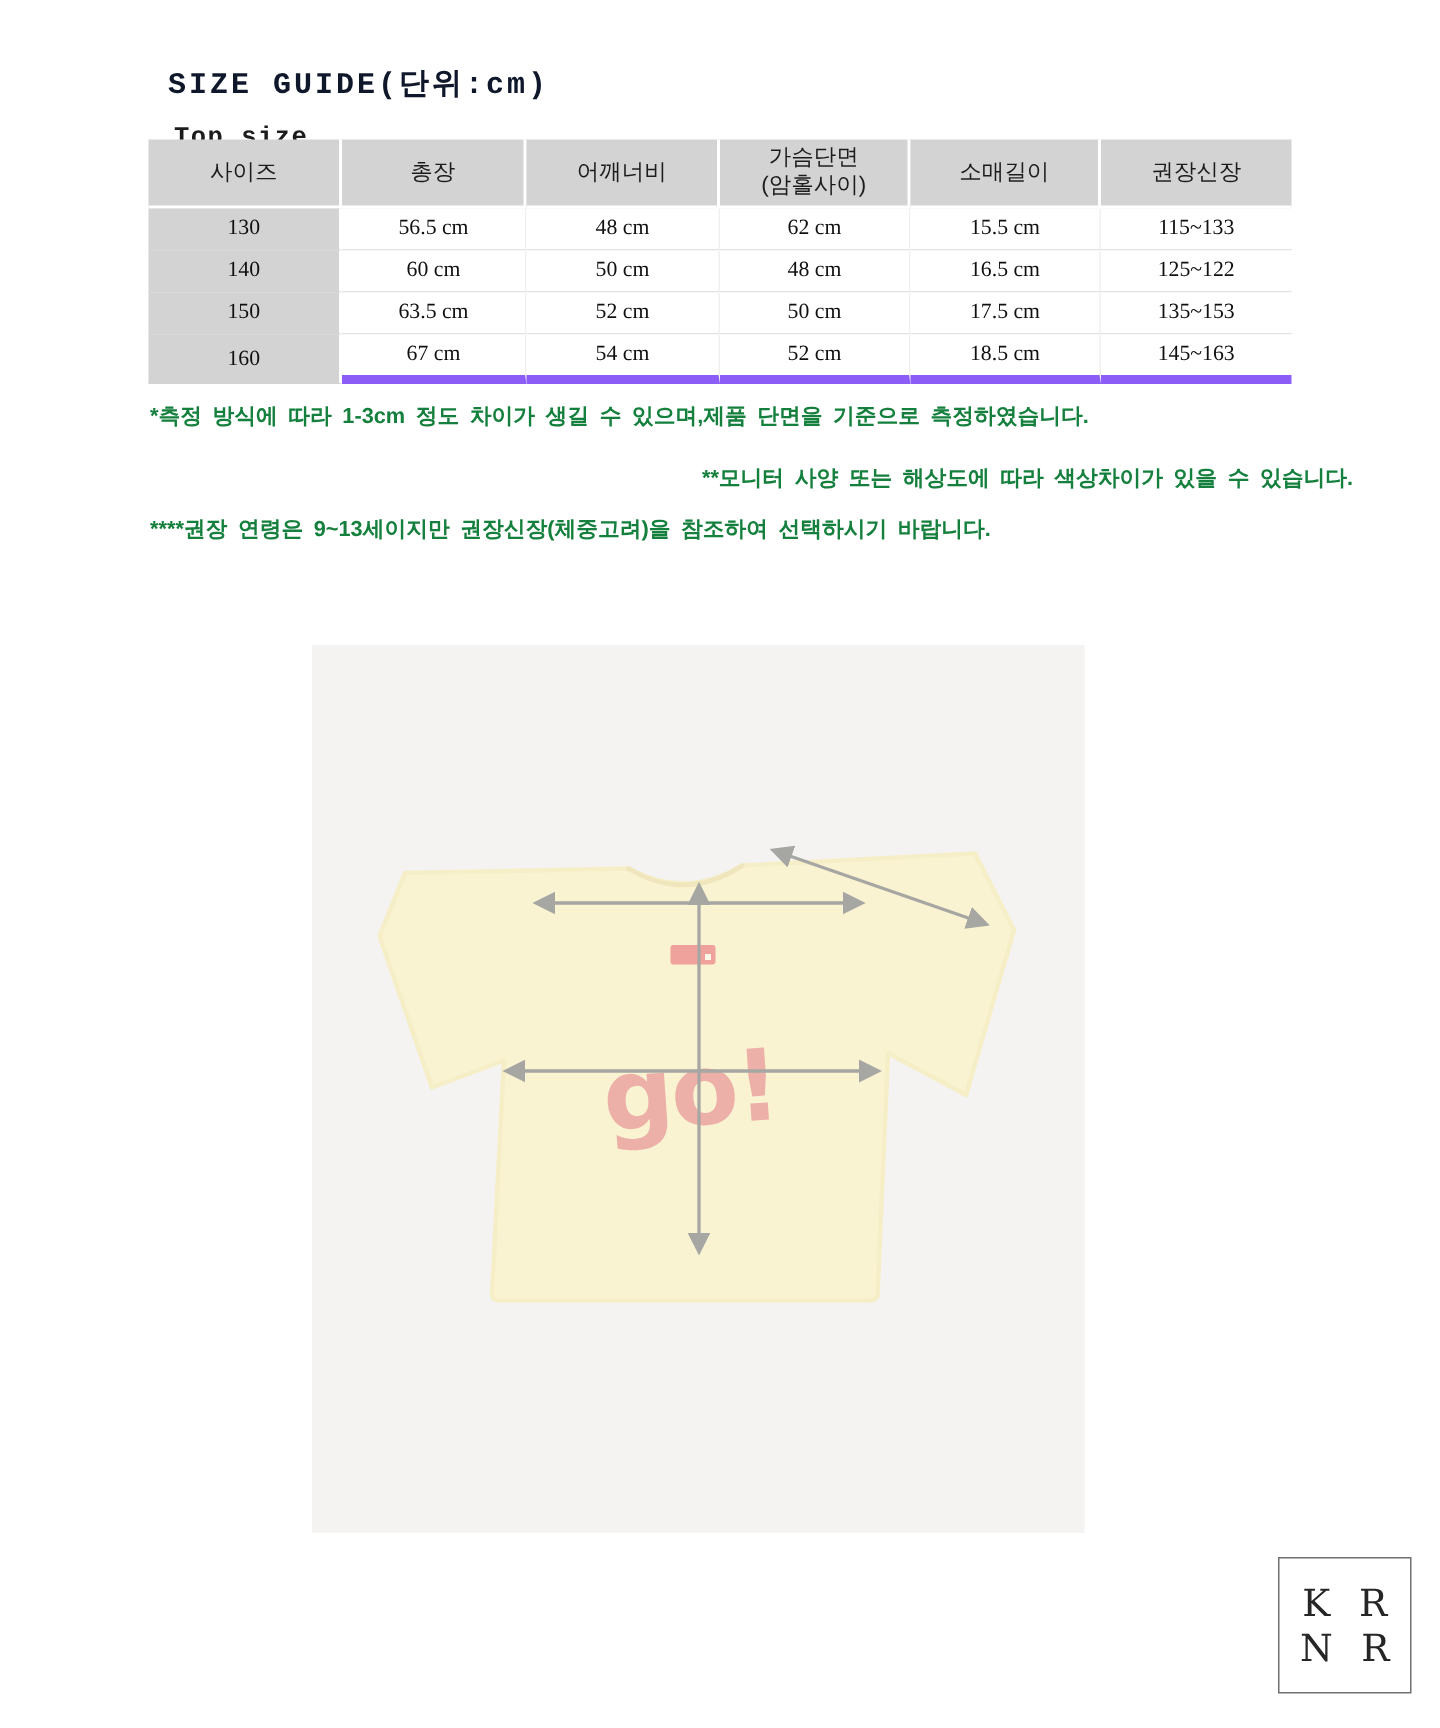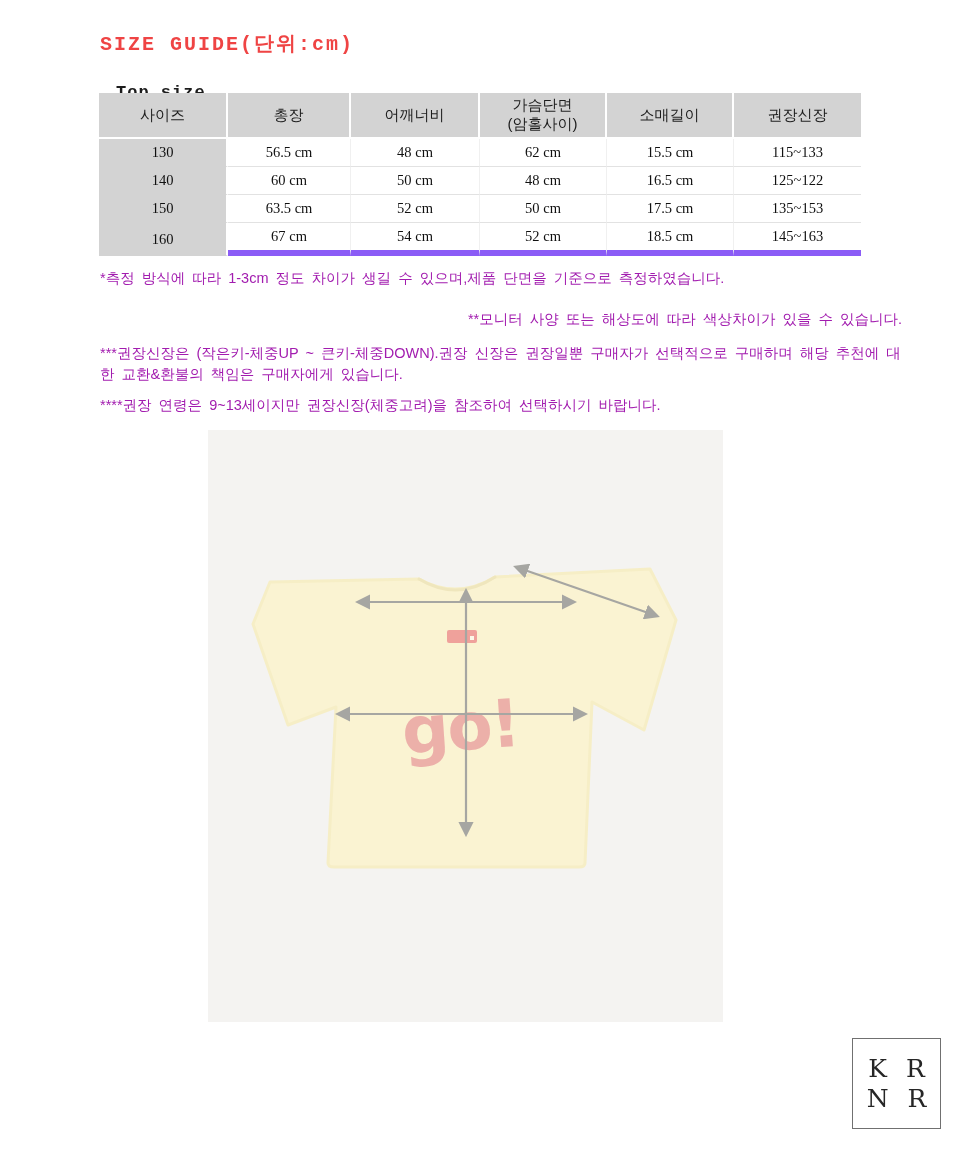--- a/index.html
+++ b/index.html
@@ -1,23 +1,23 @@
 <!DOCTYPE html>
 <html><head>
 <meta charset="utf-8">
 <style>
   html,body{margin:0;padding:0;background:#fff;}
   .page{
     position:relative;width:960px;height:1152px;background:#ffffff;overflow:hidden;
     font-family:"Liberation Sans",sans-serif;color:#1e1e1e;
   }
   .title{
-    position:absolute;left:100px;top:30px;margin:0;
+    position:absolute;left:100px;top:30px;margin:12px;
     font-family:"Liberation Mono",monospace;font-weight:600;font-size:20px;
-    letter-spacing:2px;color:#ef4444;
+    letter-spacing:2px;color:#0f172a;
   }
   .subtitle{
     position:absolute;left:100px;top:67px;margin:16px;
     font-family:"Liberation Mono",monospace;font-weight:600;font-size:17px;
     letter-spacing:1px;color:#1c1c1c;
   }
   table.size-table{
     position:absolute;left:99px;top:93px;width:762px;
     border-collapse:separate;border-spacing:0;table-layout:fixed;
   }
@@ -34,21 +34,21 @@
     background:#fff;border-bottom:1px solid #e2e2e2;border-right:1px solid #f0f0f0;
   }
   .size-table td:last-child{border-right:none;}
   .size-table td.size-cell{
     background:#d3d3d3;border-right:2px solid #fff;border-bottom:1px solid #d3d3d3;
   }
   .size-table tr:last-child td{border-bottom:6px solid #8b5cf6;}
   .size-table tr:last-child td.size-cell{border-bottom:1px solid #d3d3d3;}
   .notes{
     position:absolute;left:100px;top:268px;width:802px;
-    font-size:14.5px;font-weight:normal;color:#a21caf;
+    font-size:14.5px;font-weight:bold;color:#15803d;
     word-spacing:3px;line-height:21px;
   }
   .note{margin:0 0 20px 0;}
   .note.n2{margin-bottom:13px;text-align:right;}
   .note.n3{margin-bottom:10px;}
   .note.n4{margin-bottom:0;}
   .product-image{
     position:absolute;left:208px;top:430px;width:515px;height:592px;
     background:#f4f3f1;
   }
@@ -122,21 +122,20 @@
         <td>52 cm</td>
         <td>18.5 cm</td>
         <td>145~163</td>
       </tr>
     </tbody>
   </table>
 
   <div class="notes">
     <p class="note n1">*측정 방식에 따라 1-3cm 정도 차이가 생길 수 있으며,제품 단면을 기준으로 측정하였습니다.</p>
     <p class="note n2">**모니터 사양 또는 해상도에 따라 색상차이가 있을 수 있습니다.</p>
-    <p class="note n3">***권장신장은 (작은키-체중UP ~ 큰키-체중DOWN).권장 신장은 권장일뿐 구매자가 선택적으로 구매하며 해당 추천에 대한 교환&amp;환불의 책임은 구매자에게 있습니다.</p>
     <p class="note n4">****권장 연령은 9~13세이지만 권장신장(체중고려)을 참조하여 선택하시기 바랍니다.</p>
   </div>
 
   <div class="product-image">
     <svg width="515" height="592" viewBox="0 0 515 592">
       <defs>
         <marker id="ah" viewBox="0 0 10 10" refX="8" refY="5" markerWidth="7" markerHeight="7" orient="auto-start-reverse">
           <path d="M0,0 L10,5 L0,10 Z" fill="#a6a6a2"></path>
         </marker>
       </defs>

